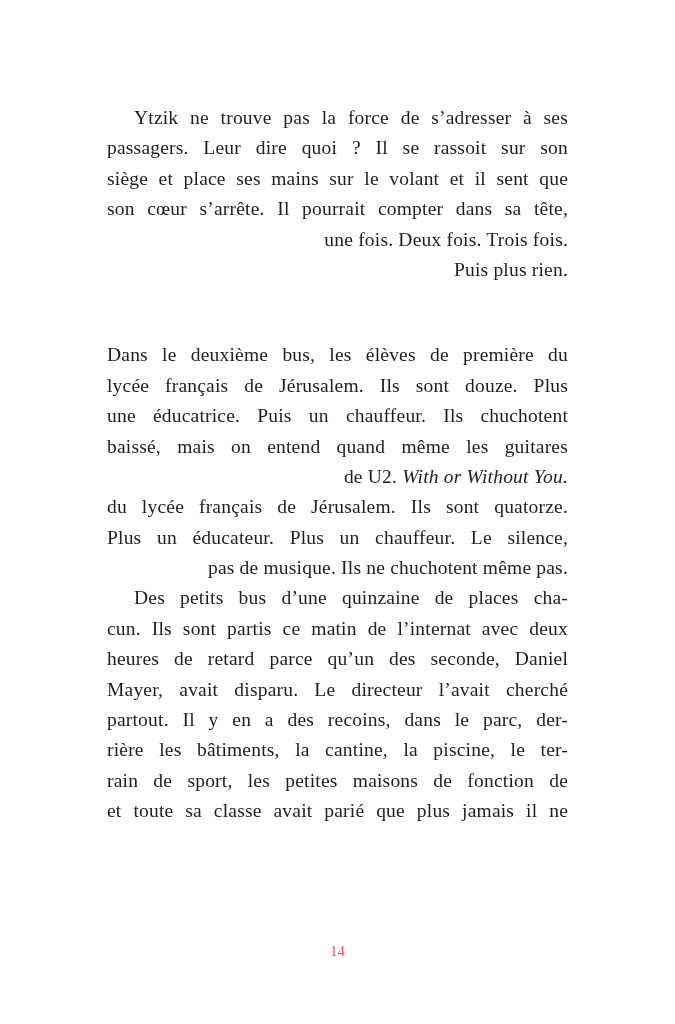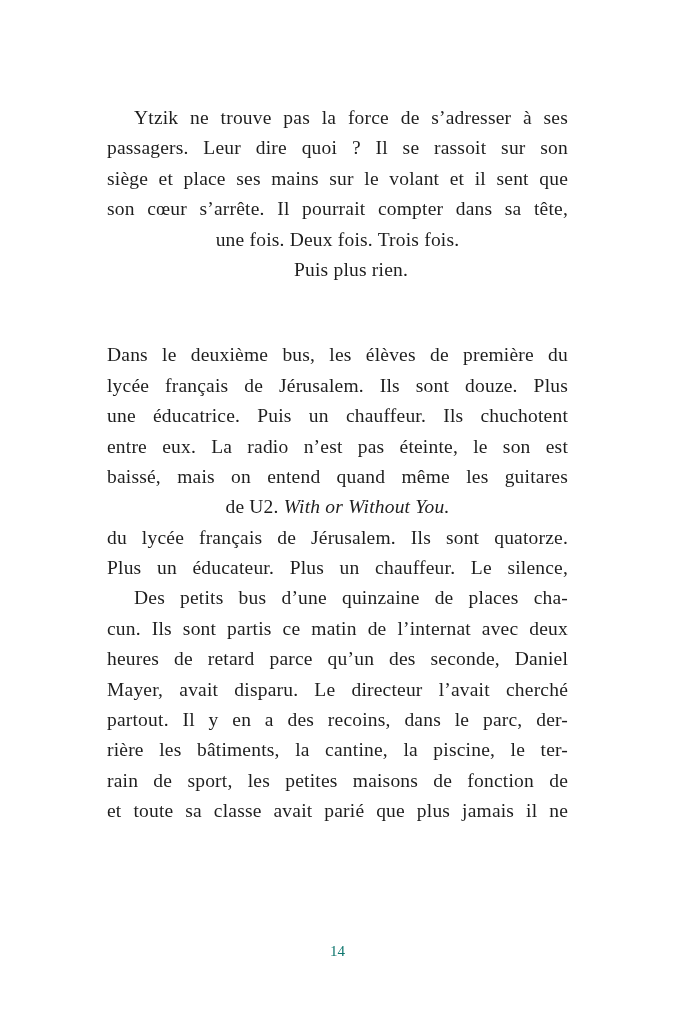--- a/index.html
+++ b/index.html
@@ -29,40 +29,40 @@
     line-height: 30.4px;
     height: 30.4px;
     letter-spacing: 0.2px;
     white-space: normal;
   }
   .line.justify {
     text-align: justify;
     text-align-last: justify;
   }
   .line.left {
-    text-align: center;
+    text-align: right;
   }
   .line.indent {
     padding-left: 27px;
   }
   .gap {
     height: 55px;
   }
   .italic {
     font-style: italic;
   }
   .pagenum {
     position: absolute;
     top: 941px;
     left: 0;
     width: 675px;
     text-align: center;
     font-size: 15px;
     line-height: 20px;
-    color: #0f766e;
+    color: #ec4899;
   }
 </style>
 </head>
 <body>
 
 <div class="book-page">
   <div class="text-block">
       <div>
         <div class="line justify indent"><span>Ytzik ne trouve pas la force de s’adresser à ses</span></div>
         <div class="line justify"><span>passagers. Leur dire quoi ? Il se rassoit sur son</span></div>
@@ -71,27 +71,27 @@
         <div class="line left"><span>une fois. Deux fois. Trois fois.</span></div>
       </div>
       <div>
         <div class="line left indent"><span>Puis plus rien.</span></div>
       </div>
       <div class="gap"></div>
       <div>
         <div class="line justify"><span>Dans le deuxième bus, les élèves de première du</span></div>
         <div class="line justify"><span>lycée français de Jérusalem. Ils sont douze. Plus</span></div>
         <div class="line justify"><span>une éducatrice. Puis un chauffeur. Ils chuchotent</span></div>
-        <div class="line justify"><span>entre eux. La radio n’est pas éteinte, le son est</span></div>
         <div class="line justify"><span>baissé, mais on entend quand même les guitares</span></div>
         <div class="line left"><span>de U2. </span><span class="italic">With or Without You.</span></div>
       </div>
       <div>
         <div class="line justify"><span>du lycée français de Jérusalem. Ils sont quatorze.</span></div>
         <div class="line justify"><span>Plus un éducateur. Plus un chauffeur. Le silence,</span></div>
+        <div class="line left"><span>pas de musique. Ils ne chuchotent même pas.</span></div>
       </div>
       <div>
         <div class="line justify indent"><span>Des petits bus d’une quinzaine de places cha-</span></div>
         <div class="line justify"><span>cun. Ils sont partis ce matin de l’internat avec deux</span></div>
         <div class="line justify"><span>heures de retard parce qu’un des seconde, Daniel</span></div>
         <div class="line justify"><span>Mayer, avait disparu. Le directeur l’avait cherché</span></div>
         <div class="line justify"><span>partout. Il y en a des recoins, dans le parc, der-</span></div>
         <div class="line justify"><span>rière les bâtiments, la cantine, la piscine, le ter-</span></div>
         <div class="line justify"><span>rain de sport, les petites maisons de fonction de</span></div>
         <div class="line justify"><span>et toute sa classe avait parié que plus jamais il ne</span></div>

